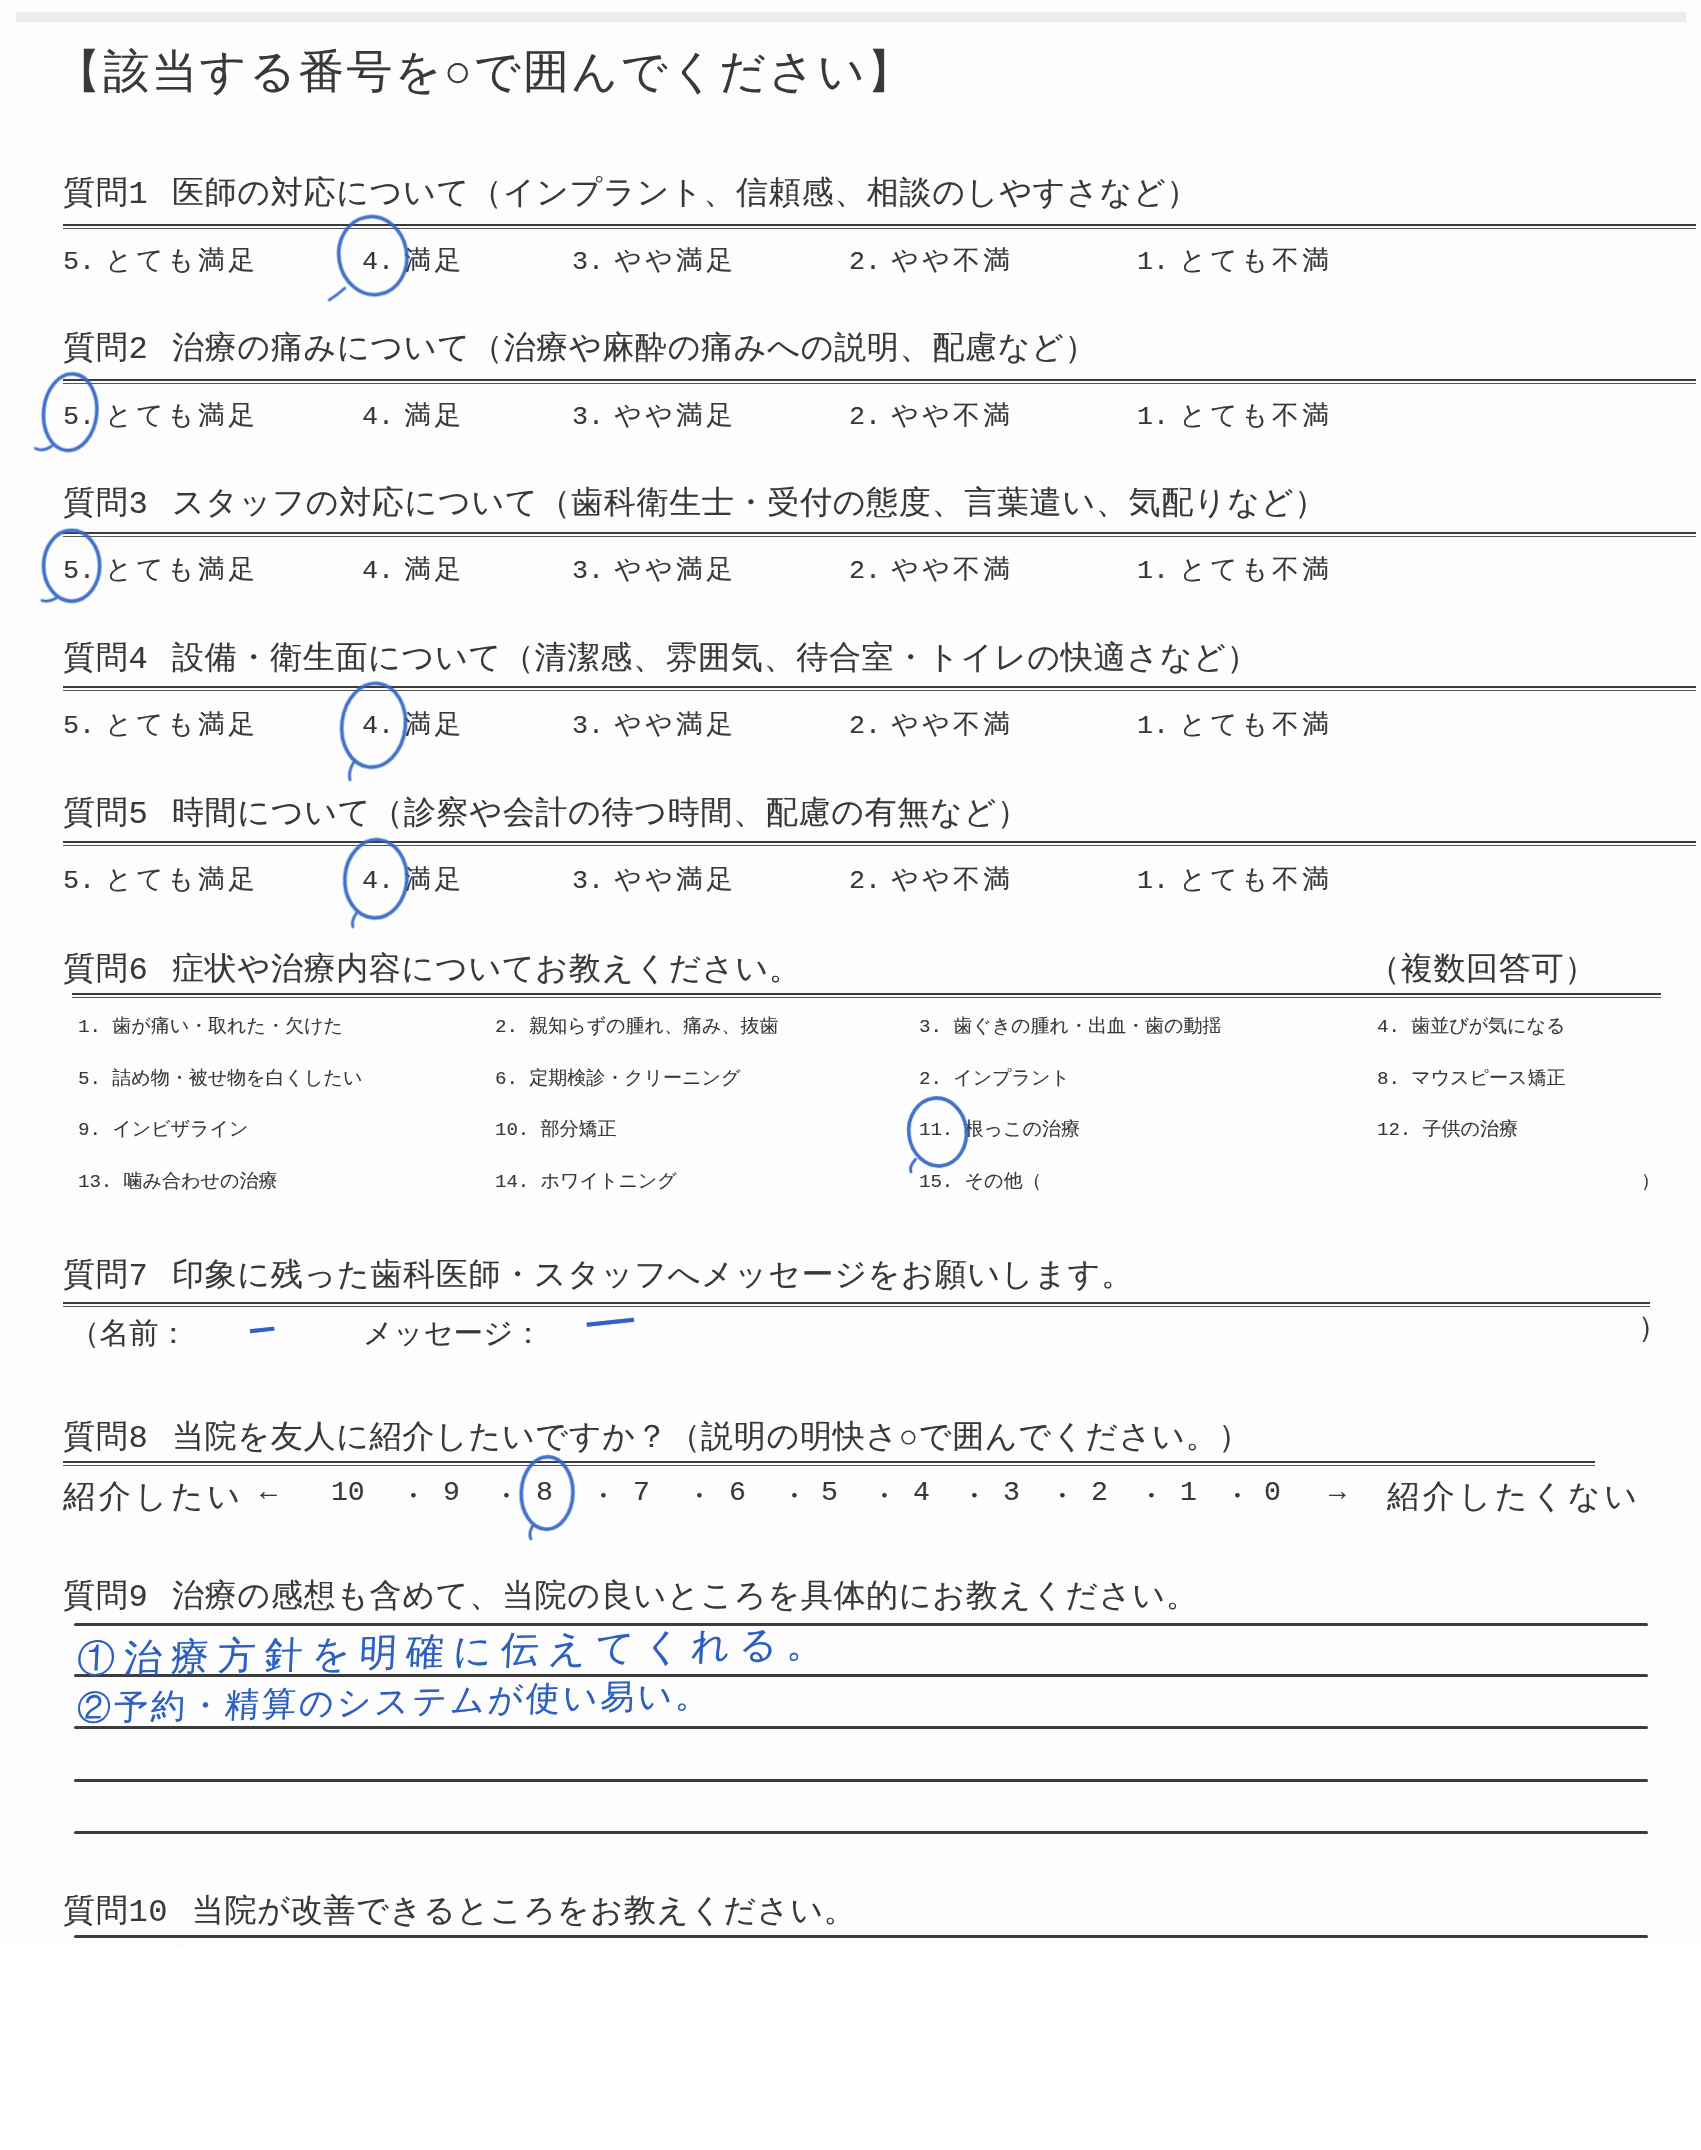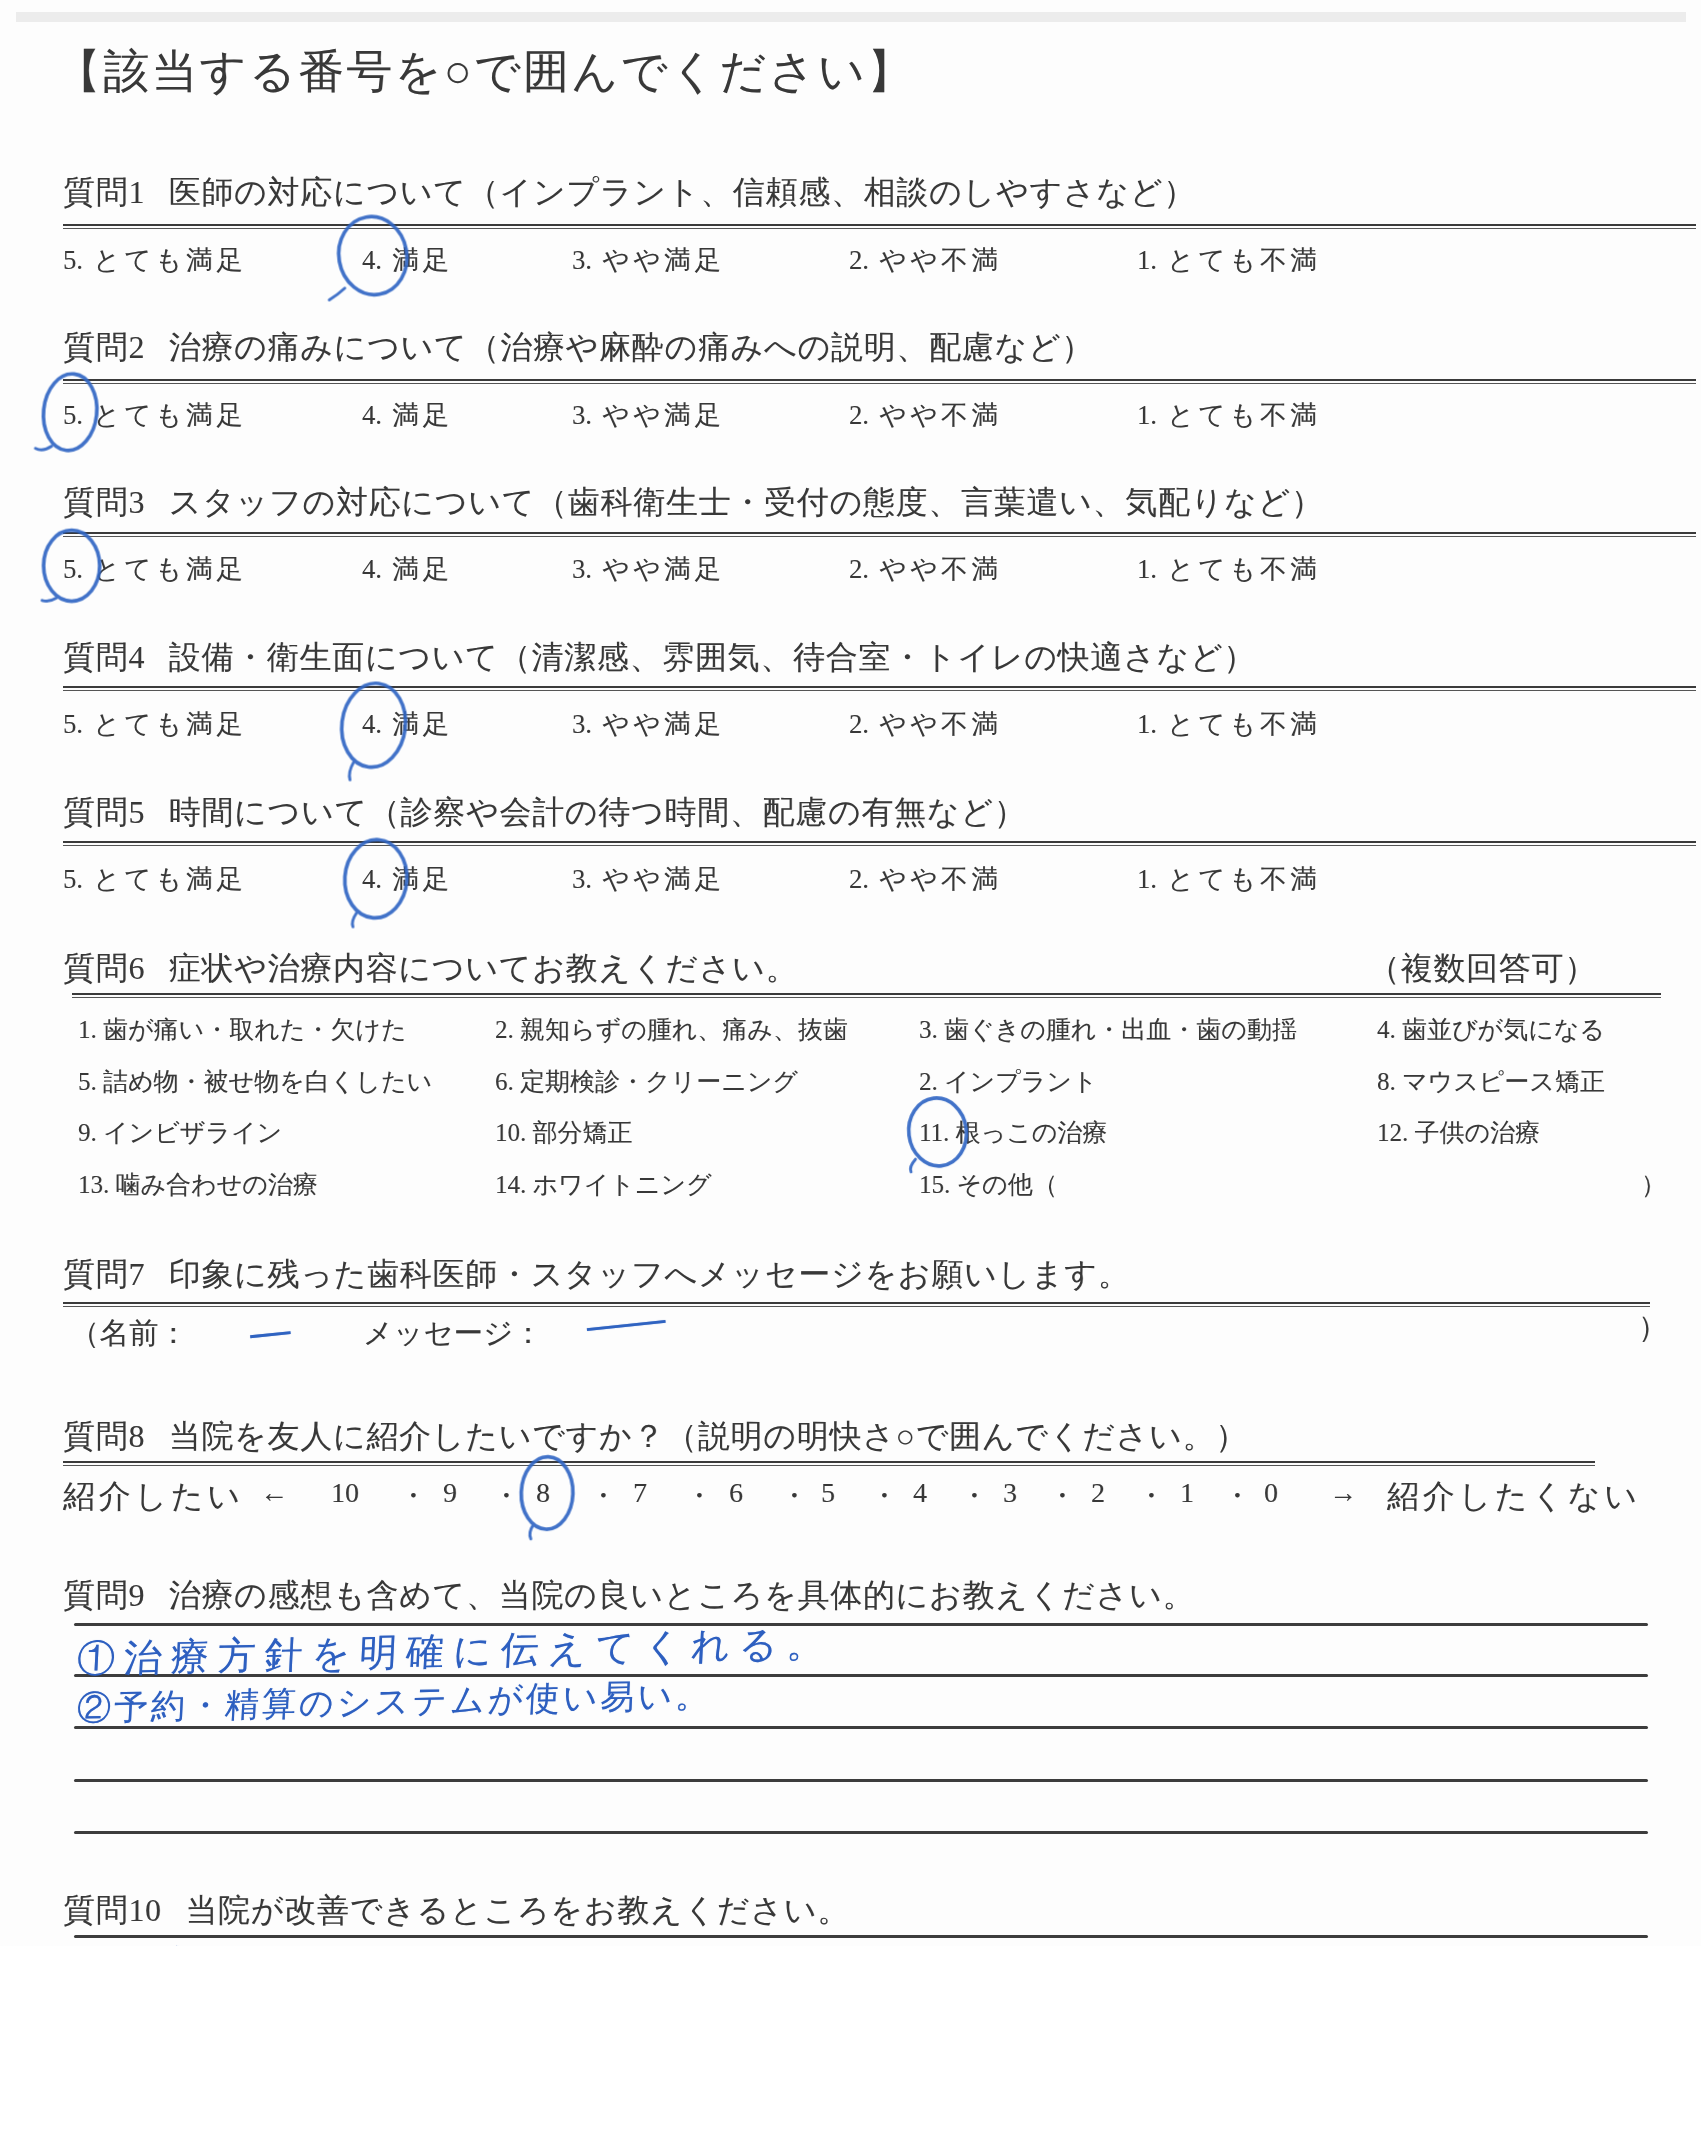--- a/index.html
+++ b/index.html
@@ -1,29 +1,29 @@
 <!DOCTYPE html>
 <html lang="ja" style="font-size:11.8px"><head>
 <meta charset="utf-8">
 <style>
   html,body{margin:0;padding:0;background:#ffffff;}
   .page{
     position:relative;width:1701px;height:1946px;background:#fdfdfd;overflow:hidden;
-    font-family:Liberation Serif, serif;color:#383838;
+    font-family:Liberation Mono, monospace;color:#383838;
   }
   .print{text-shadow:0.4px 0.4px 0.4px rgba(90,90,90,0.35);}
   .band{position:absolute;left:16px;top:11.8px;width:1670px;height:10.3px;background:#e7e7e7;opacity:.8;}
   .heading{position:absolute;left:55px;top:41px;font-size:46px;letter-spacing:2.2px;white-space:nowrap;font-weight:normal;margin:0;}
   .qtitle{position:absolute;left:63px;font-size:32px;letter-spacing:0.7px;white-space:nowrap;}
   .qnum{margin-right:23.6px;}
   .rule{position:absolute;height:1.5px;background:#fcfcfc;border-top:2.2px solid #3b3b3b;border-bottom:1.5px solid #555555;}
   .ansline{position:absolute;height:3px;background:#3d3d3d;border-radius:1.5px;}
   .opt{position:absolute;font-size:26.6px;letter-spacing:3.7px;white-space:nowrap;}
   .onum{letter-spacing:0;margin-right:10.3px;}
-  .q6item{position:absolute;font-size:25px;white-space:nowrap;}
+  .q6item{position:absolute;font-size:19px;white-space:nowrap;}
   .q7item{position:absolute;font-size:29.5px;white-space:nowrap;}
   .q8item{position:absolute;font-size:28px;white-space:nowrap;}
   .q8label{position:absolute;font-size:32px;letter-spacing:3.7px;white-space:nowrap;}
   .hw{position:absolute;color:#2d5fc0;white-space:nowrap;
       text-shadow:0 0 0.7px rgba(45,95,192,.55);transform:rotate(-1.2deg) skewX(-4deg);}
   .ink-dash{position:absolute;color:#2f63c1;font-weight:bold;white-space:nowrap;
       text-shadow:0 0 0.7px rgba(45,95,192,.5);}
   .overlay{position:absolute;left:0;top:0;pointer-events:none;}
 </style>
 </head>

